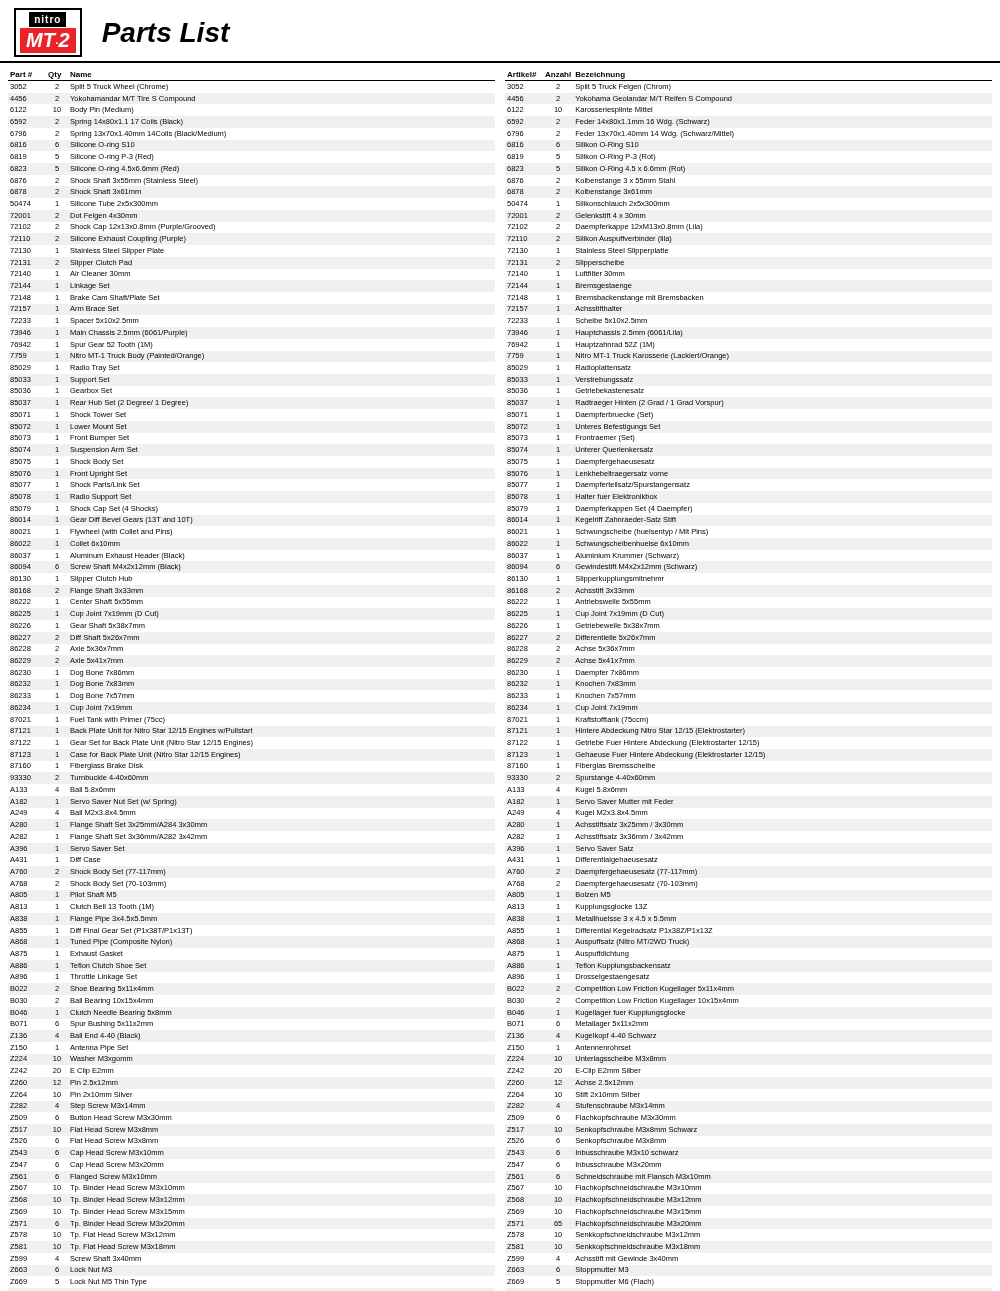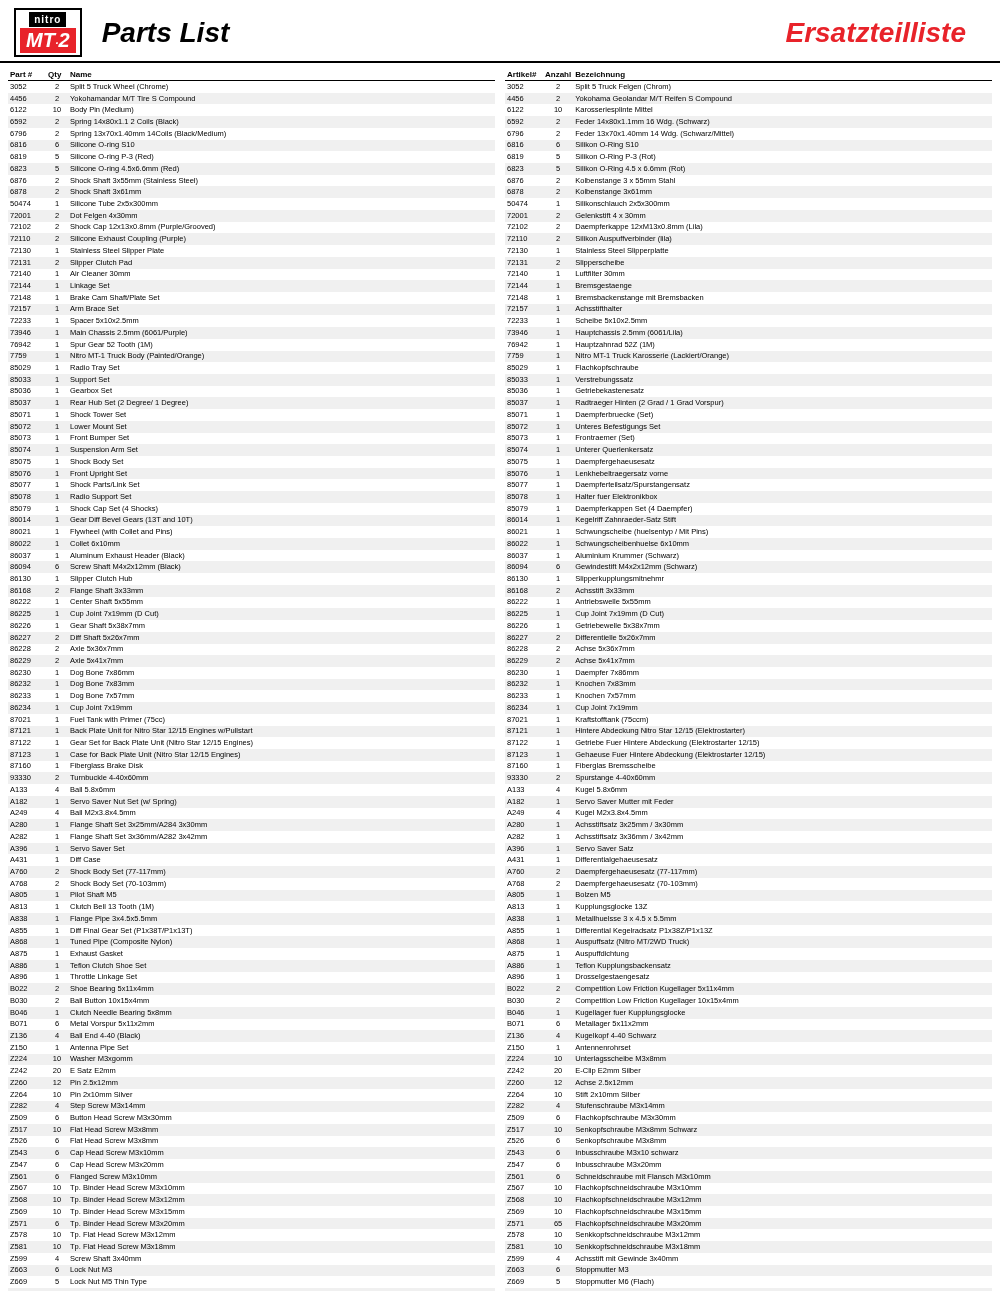--- a/index.html
+++ b/index.html
@@ -106,21 +106,20 @@
 
   <div class="header">
     <div class="logo-area">
       <div style="display:flex;flex-direction:column;align-items:center;border:2px solid #000;padding:2px 4px;">
         <span class="logo-nitro">nitro</span>
         <div style="background:#e8232a;color:#fff;font-size:20px;font-weight:900;font-style:italic;padding:1px 6px;margin-top:1px;">MT<span style="font-size:11px">·</span>2</div>
       </div>
     </div>
     <div class="header-titles">
       <span class="parts-list-title">Parts List</span>
-      <span class="ersatzteilliste-title">Ersatzteilliste</span>
     </div>
   </div>
 
   <div class="content">
 
     <div class="column">
       <table class="parts-table">
         <thead>
           <tr>
             <th class="col-part">Part #</th>
@@ -140,21 +139,21 @@
               <td class="col-name">Yokohamandar M/T Tire S Compound</td>
             </tr>
             <tr>
               <td class="col-part">6122</td>
               <td class="col-qty" style="text-align: center;">10</td>
               <td class="col-name">Body Pin (Medium)</td>
             </tr>
             <tr>
               <td class="col-part">6592</td>
               <td class="col-qty" style="text-align: center;">2</td>
-              <td class="col-name">Spring 14x80x1.1 2 Coils (Black)</td>
+              <td class="col-name">Spring 14x80x1.1 17 Coils (Black)</td>
             </tr>
             <tr>
               <td class="col-part">6796</td>
               <td class="col-qty" style="text-align: center;">2</td>
               <td class="col-name">Spring 13x70x1.40mm 14Coils (Black/Medium)</td>
             </tr>
             <tr>
               <td class="col-part">6816</td>
               <td class="col-qty" style="text-align: center;">6</td>
               <td class="col-name">Silicone O-ring S10</td>
@@ -515,51 +514,51 @@
               <td class="col-name">Throttle Linkage Set</td>
             </tr>
             <tr>
               <td class="col-part">B022</td>
               <td class="col-qty" style="text-align: center;">2</td>
               <td class="col-name">Shoe Bearing 5x11x4mm</td>
             </tr>
             <tr>
               <td class="col-part">B030</td>
               <td class="col-qty" style="text-align: center;">2</td>
-              <td class="col-name">Ball Button 10x15x4mm</td>
+              <td class="col-name">Ball Bearing 10x15x4mm</td>
             </tr>
             <tr>
               <td class="col-part">B046</td>
               <td class="col-qty" style="text-align: center;">1</td>
               <td class="col-name">Clutch Needle Bearing 5x8mm</td>
             </tr>
             <tr>
               <td class="col-part">B071</td>
               <td class="col-qty" style="text-align: center;">6</td>
-              <td class="col-name">Metal Vorspur 5x11x2mm</td>
+              <td class="col-name">Spur Bushing 5x11x2mm</td>
             </tr>
             <tr>
               <td class="col-part">Z136</td>
               <td class="col-qty" style="text-align: center;">4</td>
               <td class="col-name">Ball End 4-40 (Black)</td>
             </tr>
             <tr>
               <td class="col-part">Z150</td>
               <td class="col-qty" style="text-align: center;">1</td>
               <td class="col-name">Antenna Pipe Set</td>
             </tr>
             <tr>
               <td class="col-part">Z224</td>
               <td class="col-qty" style="text-align: center;">10</td>
               <td class="col-name">Washer M3xgomm</td>
             </tr>
             <tr>
               <td class="col-part">Z242</td>
               <td class="col-qty" style="text-align: center;">20</td>
-              <td class="col-name">E Satz E2mm</td>
+              <td class="col-name">E Clip E2mm</td>
             </tr>
             <tr>
               <td class="col-part">Z260</td>
               <td class="col-qty" style="text-align: center;">12</td>
               <td class="col-name">Pin 2.5x12mm</td>
             </tr>
             <tr>
               <td class="col-part">Z264</td>
               <td class="col-qty" style="text-align: center;">10</td>
               <td class="col-name">Pin 2x10mm Silver</td>
@@ -780,21 +779,21 @@
               <td class="col-bez">Hauptzahnrad 52Z (1M)</td>
             </tr>
             <tr>
               <td class="col-artikel">7759</td>
               <td class="col-anzahl" style="text-align: center;">1</td>
               <td class="col-bez">Nitro MT-1 Truck Karosserie (Lackiert/Orange)</td>
             </tr>
             <tr>
               <td class="col-artikel">85029</td>
               <td class="col-anzahl" style="text-align: center;">1</td>
-              <td class="col-bez">Flachkopfschraube</td>
+              <td class="col-bez">Radioplattensatz</td>
             </tr>
             <tr>
               <td class="col-artikel">85033</td>
               <td class="col-anzahl" style="text-align: center;">1</td>
               <td class="col-bez">Verstrebungssatz</td>
             </tr>
             <tr>
               <td class="col-artikel">85036</td>
               <td class="col-anzahl" style="text-align: center;">1</td>
               <td class="col-bez">Getriebekastenesatz</td>

